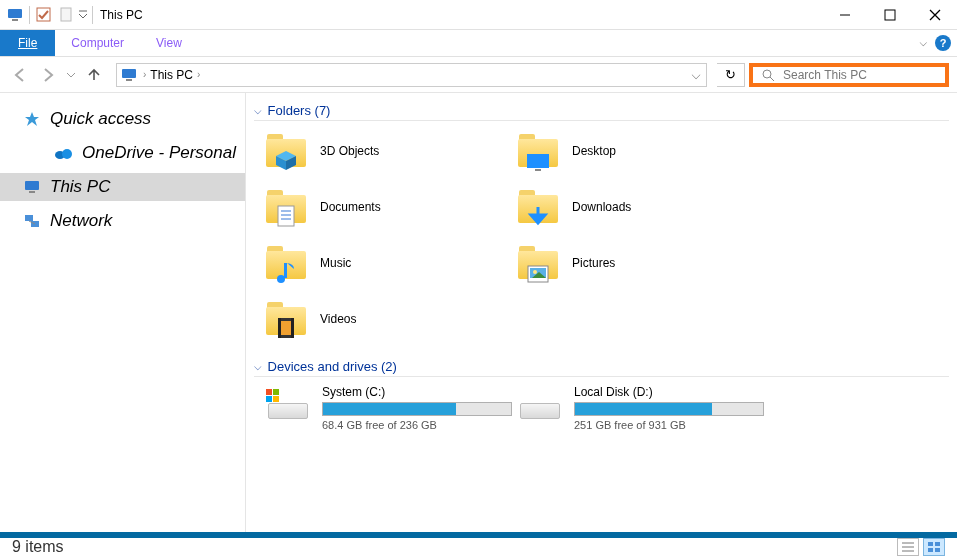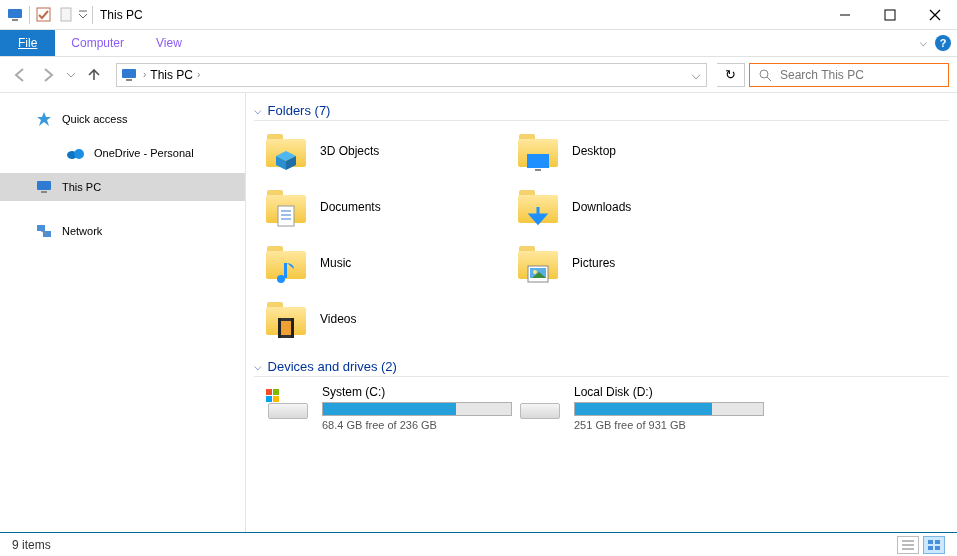--- a/index.html
+++ b/index.html
@@ -84,39 +84,40 @@
   .addrbar .pc-ico { margin: 0 6px 0 4px; }
   .addrbar .crumb { padding:0 4px; }
   .addrbar .caret { opacity:0.5; font-size:10px; }
   .addrbar .spacer { flex:1; }
   .addrbar .drop { width:20px; text-align:center; opacity:0.6; }
   .refresh {
     width:28px; height:24px; border:1px solid #ccc; border-left:none;
     display:flex; align-items:center; justify-content:center; font-size:13px;
   }
   .searchbox {
-    width:200px; height:24px; border:1px solid #f97316;
+    width:200px; height:24px; border:4px solid #f97316;
     display:flex; align-items:center; gap:8px;
     padding: 0 8px; color:#777;
   }
 
   .body {
     display:flex;
     height: calc(556px - 30px - 27px - 36px - 24px);
   }
   .nav {
     width: 246px;
     border-right:1px solid #e5e5e5;
     padding-top: 12px;
   }
   .nav .item {
     height: 28px;
     display:flex; align-items:center; gap:10px;
-    padding-left: 36px;
-    font-size:11px;
+    padding-left: 24px;
+    font-size:17px;
+    font-style:italic;
   }
   .nav .item.sel { background:#d8d8d8; }
 
   .content {
     flex:1; padding: 10px 8px 0 8px;
   }
   .group-header {
     color:#003399; font-size:13px;
     display:flex; align-items:center; gap:6px;
     border-bottom:1px solid #e6e6e6;
@@ -174,23 +175,23 @@
   .drive-info .name { font-size:12px; }
   .drive-info .bar {
     width:190px; height:14px; border:1px solid #b0b0b0;
     background:#e6e6e6; margin:3px 0;
   }
   .drive-info .bar .fill { height:100%; background:#26a0da; }
   .drive-info .free { font-size:11px; color:#555; }
 
   .statusbar {
     height:24px;
-    border-top:1px solid #0369a1;
+    border-top:6px solid #0369a1;
     display:flex; align-items:center; padding: 0 12px;
-    font-size:12px; color:#333;
+    font-size:16px; color:#333;
   }
   .statusbar .spacer { flex:1; }
   .viewbtn { width:22px; height:18px; border:1px solid #bbb; margin-left:4px;
     display:flex; align-items:center; justify-content:center; font-size:10px; color:#666;}
   .viewbtn.active { background:#cce8ff; border-color:#7bb5e0; }
 
   svg { display:block; }
 </style>
 </head>
 <body>
@@ -312,21 +313,21 @@
         </svg>
       <span>OneDrive - Personal</span>
     </div>
     <div class="item sel" style="margin-top:6px;">
       <svg width="16" height="14">
           <rect x="1" y="1" width="14" height="9" rx="1" fill="#2f7bd1"></rect>
           <rect x="5" y="11" width="6" height="2" fill="#888"></rect>
         </svg>
       <span>This PC</span>
     </div>
-    <div class="item" style="margin-top:16px;">
+    <div class="item" style="margin-top:6px;">
       <svg width="16" height="14">
           <rect x="1" y="1" width="8" height="6" fill="#4a90d9"></rect>
           <rect x="7" y="7" width="8" height="6" fill="#4a90d9"></rect>
           <line x1="5" y1="7" x2="11" y2="10" stroke="#888"></line>
         </svg>
       <span>Network</span>
     </div>
   </div>
 
   <div class="content">

